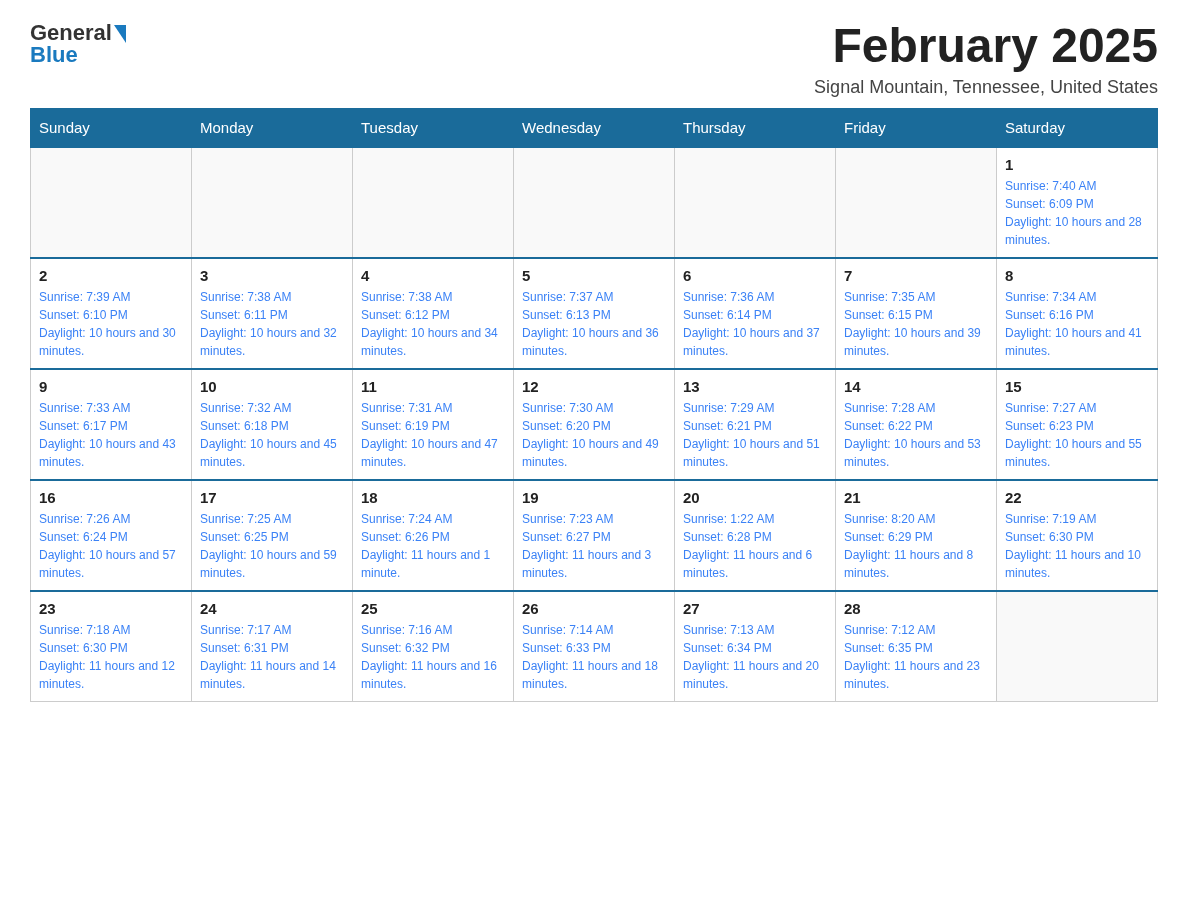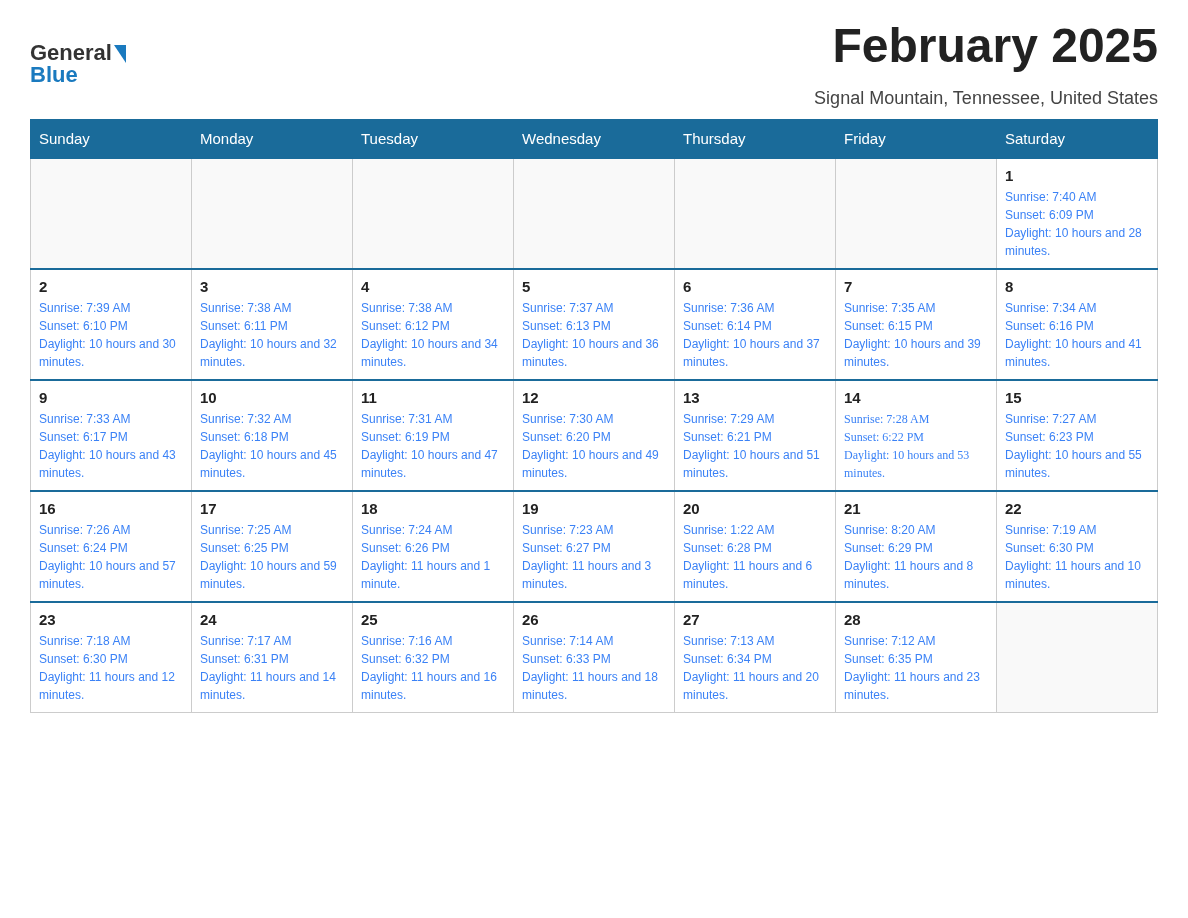--- a/index.html
+++ b/index.html
@@ -6,21 +6,21 @@
     body {
       font-family: Arial, sans-serif;
       background: #fff;
       padding: 20px 30px;
       width: 1188px;
       min-height: 918px;
     }
     .header {
       display: flex;
       justify-content: space-between;
-      align-items: center;
+      align-items: flex-start;
       margin-bottom: 10px;
     }
     .logo {
       display: flex;
       flex-direction: column;
       align-items: flex-start;
     }
     .logo-top {
       display: flex;
       align-items: center;
@@ -50,21 +50,21 @@
     }
     .month-title {
       font-size: 48px;
       font-weight: bold;
       color: #222;
       line-height: 1.1;
     }
     .location {
       font-size: 18px;
       color: #444;
-      margin-top: 15px;
+      margin-top: 4px;
     }
     .calendar {
       width: 100%;
       border-collapse: collapse;
       margin-top: 10px;
     }
     .calendar th {
       background-color: #1a6b9a;
       color: #fff;
       padding: 10px 8px;
@@ -219,21 +219,21 @@
 Daylight: 10 hours and 49 minutes.</div>
         </td>
         <td>
           <span class="day-number">13</span>
           <div class="day-info" style="white-space: pre-line;">Sunrise: 7:29 AM
 Sunset: 6:21 PM
 Daylight: 10 hours and 51 minutes.</div>
         </td>
         <td>
           <span class="day-number">14</span>
-          <div class="day-info" style="white-space: pre-line; font-family: Liberation Serif, serif;">Sunrise: 7:28 AM
+          <div class="day-info" style="white-space: pre-line;">Sunrise: 7:28 AM
 Sunset: 6:22 PM
 Daylight: 10 hours and 53 minutes.</div>
         </td>
         <td>
           <span class="day-number">15</span>
           <div class="day-info" style="white-space: pre-line;">Sunrise: 7:27 AM
 Sunset: 6:23 PM
 Daylight: 10 hours and 55 minutes.</div>
         </td>
       </tr>

